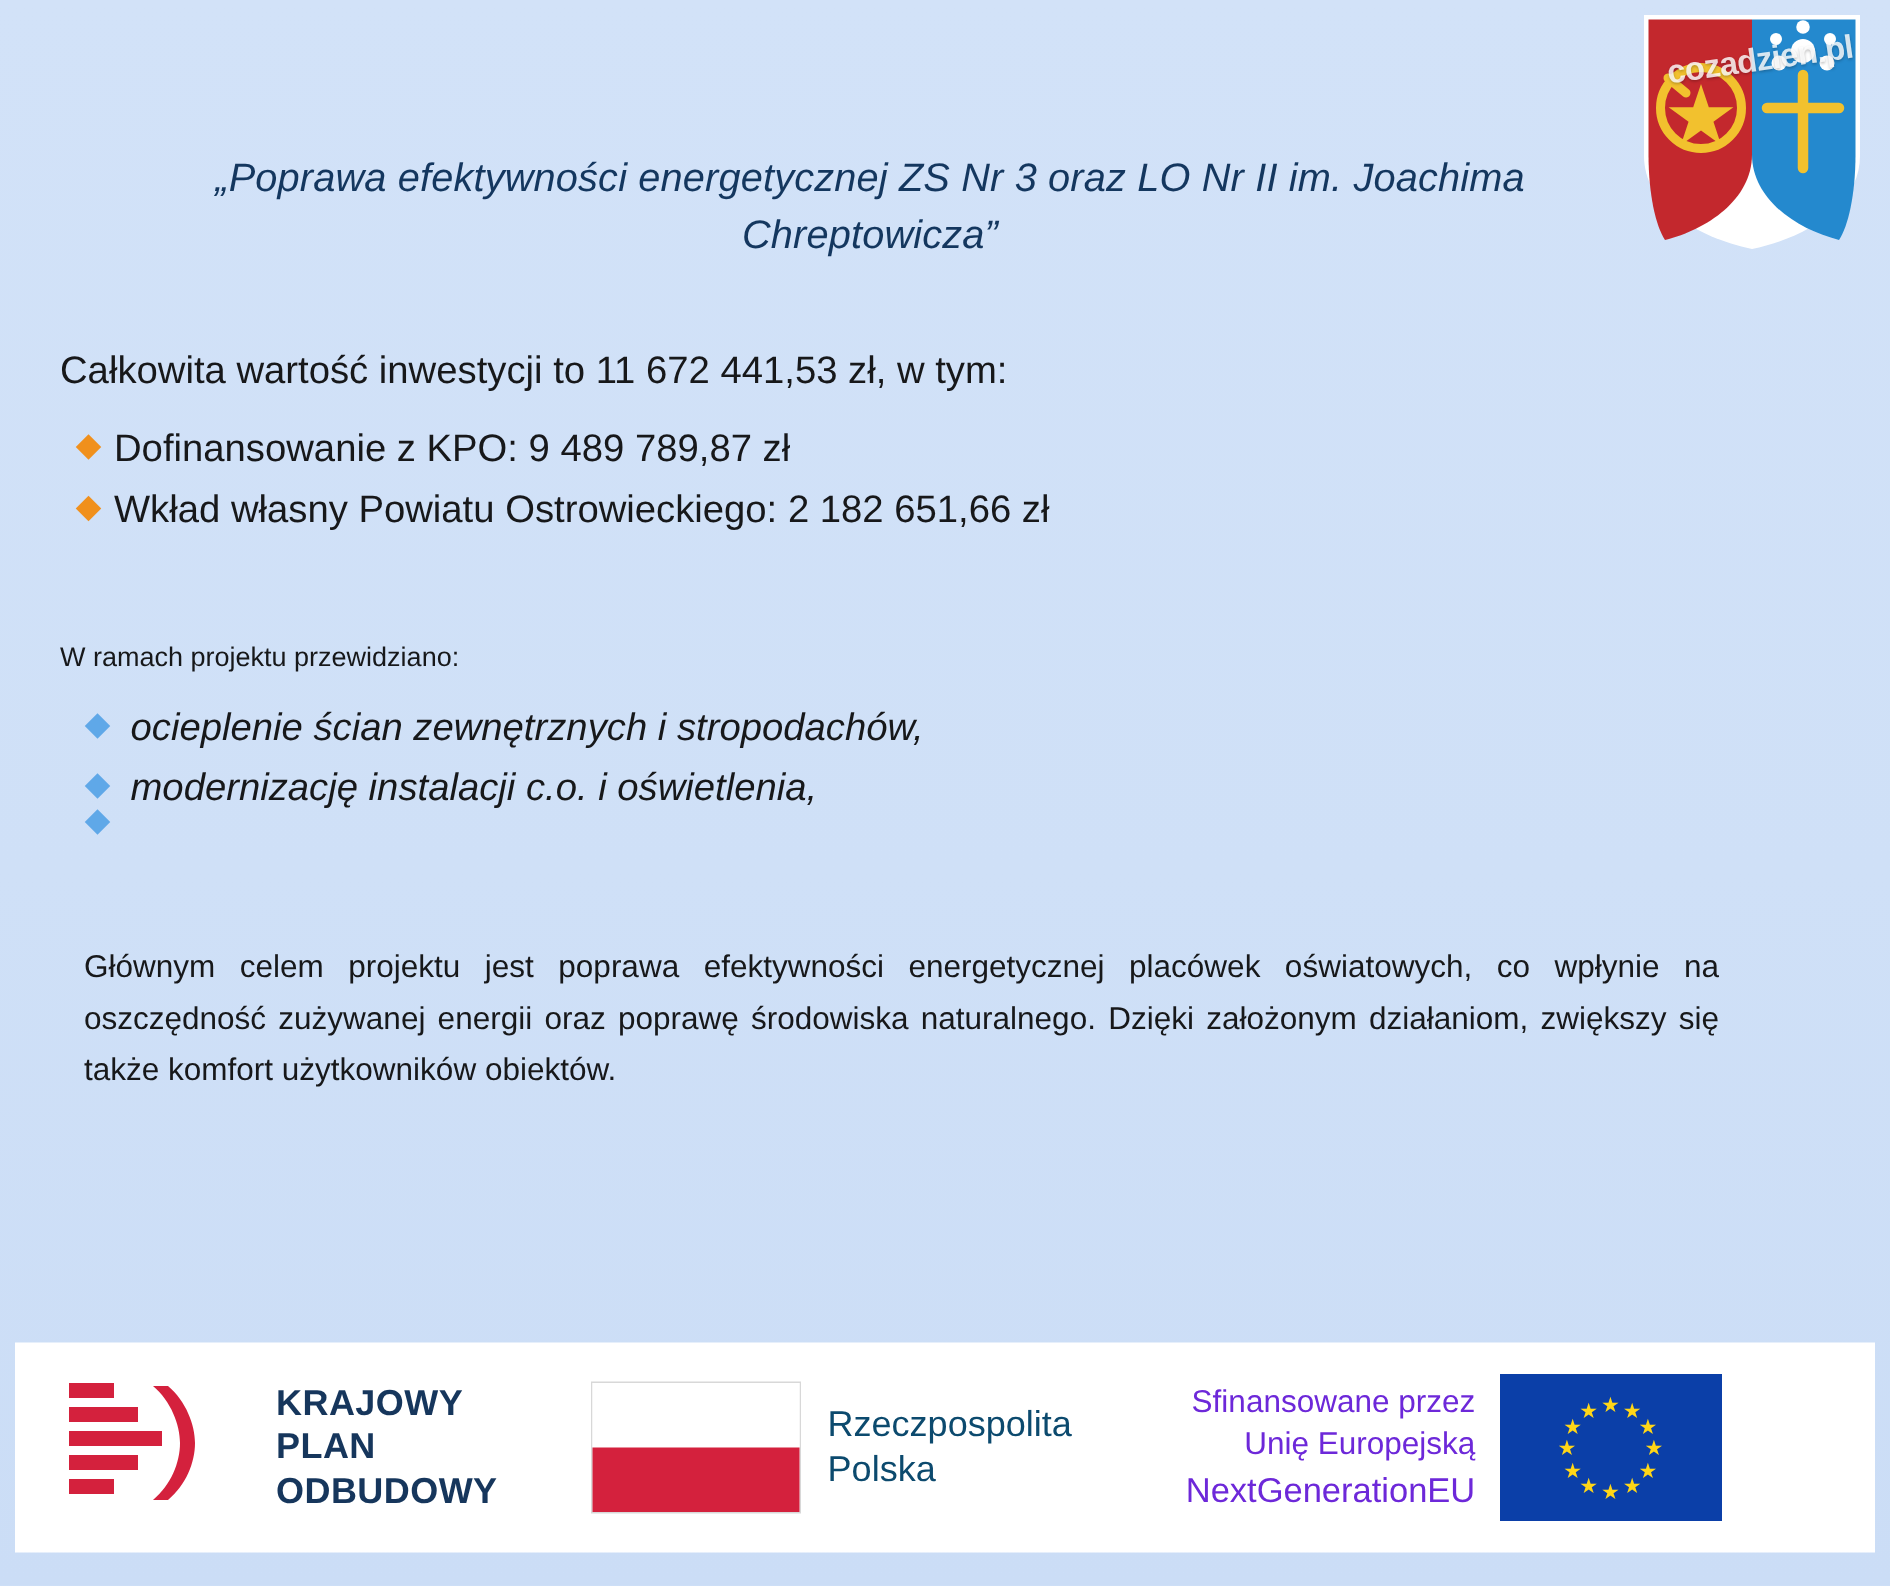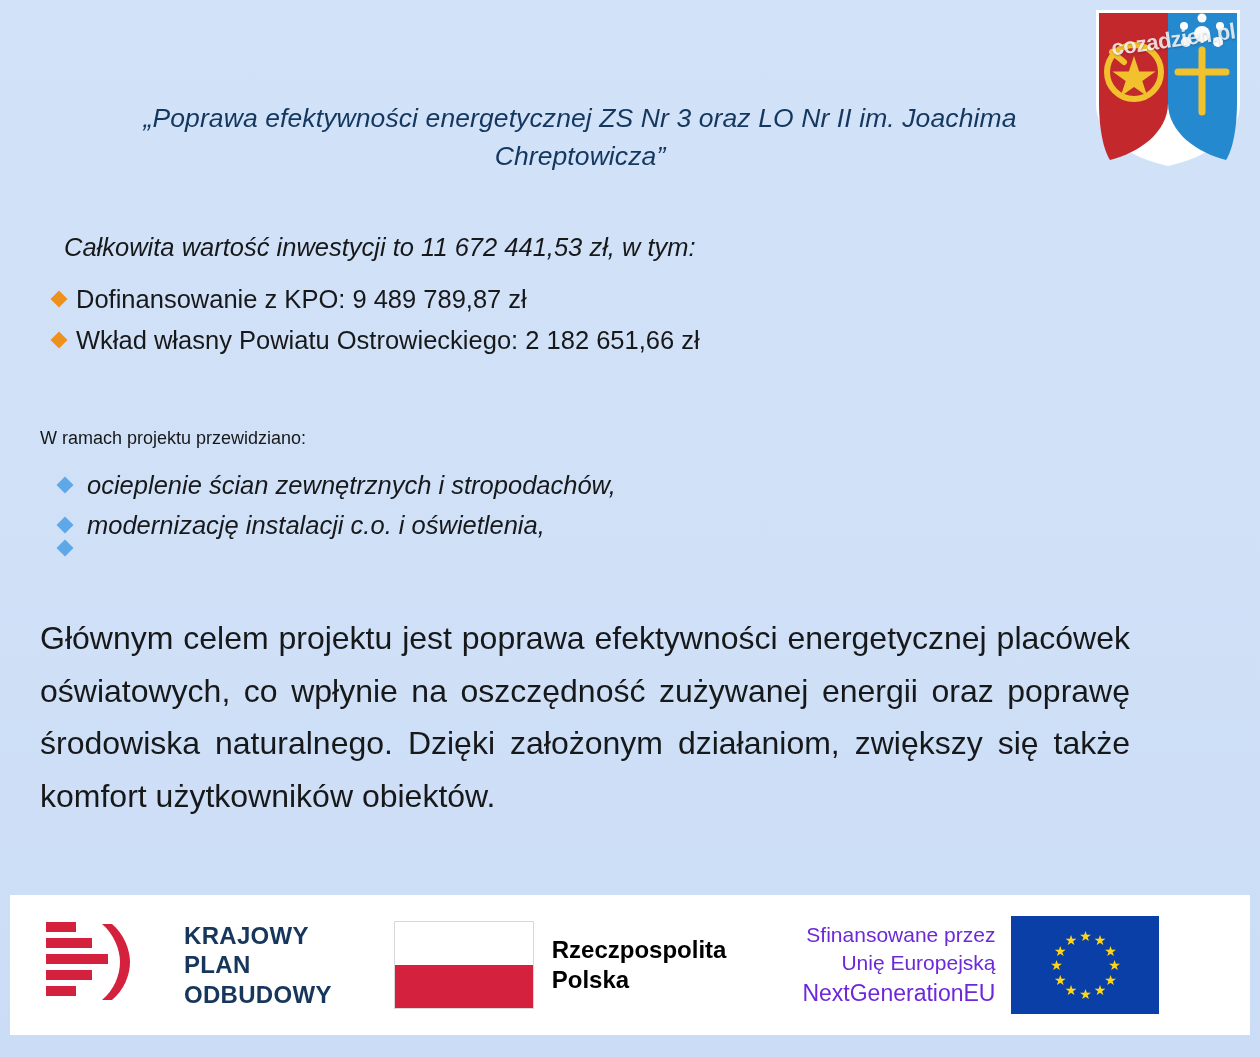--- a/index.html
+++ b/index.html
@@ -69,23 +69,22 @@
   
   .content {
     position: absolute;
     top: 228px;
     left: 40px;
     width: 1110px;
   }
   .lead {
     font-size: 25.5px;
     color: #17181a;
-    margin: 0 0 8px 24px;
+    margin: 0 0 8px 0;
     line-height: 1.5;
-    font-style: italic;
   }
   ul.bullets {
     list-style: none;
     margin: 13px;
     padding: 0;
   }
   ul.bullets li {
     display: flex;
     align-items: baseline;
     font-size: 25.5px;
@@ -114,25 +113,25 @@
     margin: 0 0 4px 0;
     line-height: 1.5;
   }
   ul.bullets.sub li {
     margin-left: 6px;
     font-style: italic;
   }
   ul.bullets.sub .diamond { margin-right: 16px; }
 
   .paragraph {
-    font-size: 32px;
+    font-size: 21px;
     line-height: 1.64;
     color: #17181a;
     text-align: justify;
-    margin: 0;
+    margin: 16px;
     width: 1090px;
   }
 
   
   .footer {
     position: absolute;
     left: 10px;
     bottom: 22px;
     width: 1240px;
     height: 140px;
@@ -160,22 +159,22 @@
     width: 140px;
     height: 88px;
     border: 1px solid #d8d8d8;
     box-sizing: border-box;
     margin-right: 18px;
   }
   .pl-flag .white { height: 50%; background: #ffffff; }
   .pl-flag .red   { height: 50%; background: #d4213d; }
   .pl-text {
     font-size: 24px;
-    font-weight: bold;
-    color: #000000;
+    font-weight: normal;
+    color: #0c4a6e;
     line-height: 1.25;
   }
   .cell-eu { padding-left: 76px; }
   .eu-text {
     text-align: right;
     margin-right: 16px;
     color: #6d28d9;
     line-height: 1.3;
   }
   .eu-text .l1, .eu-text .l2 { font-size: 21px; }

